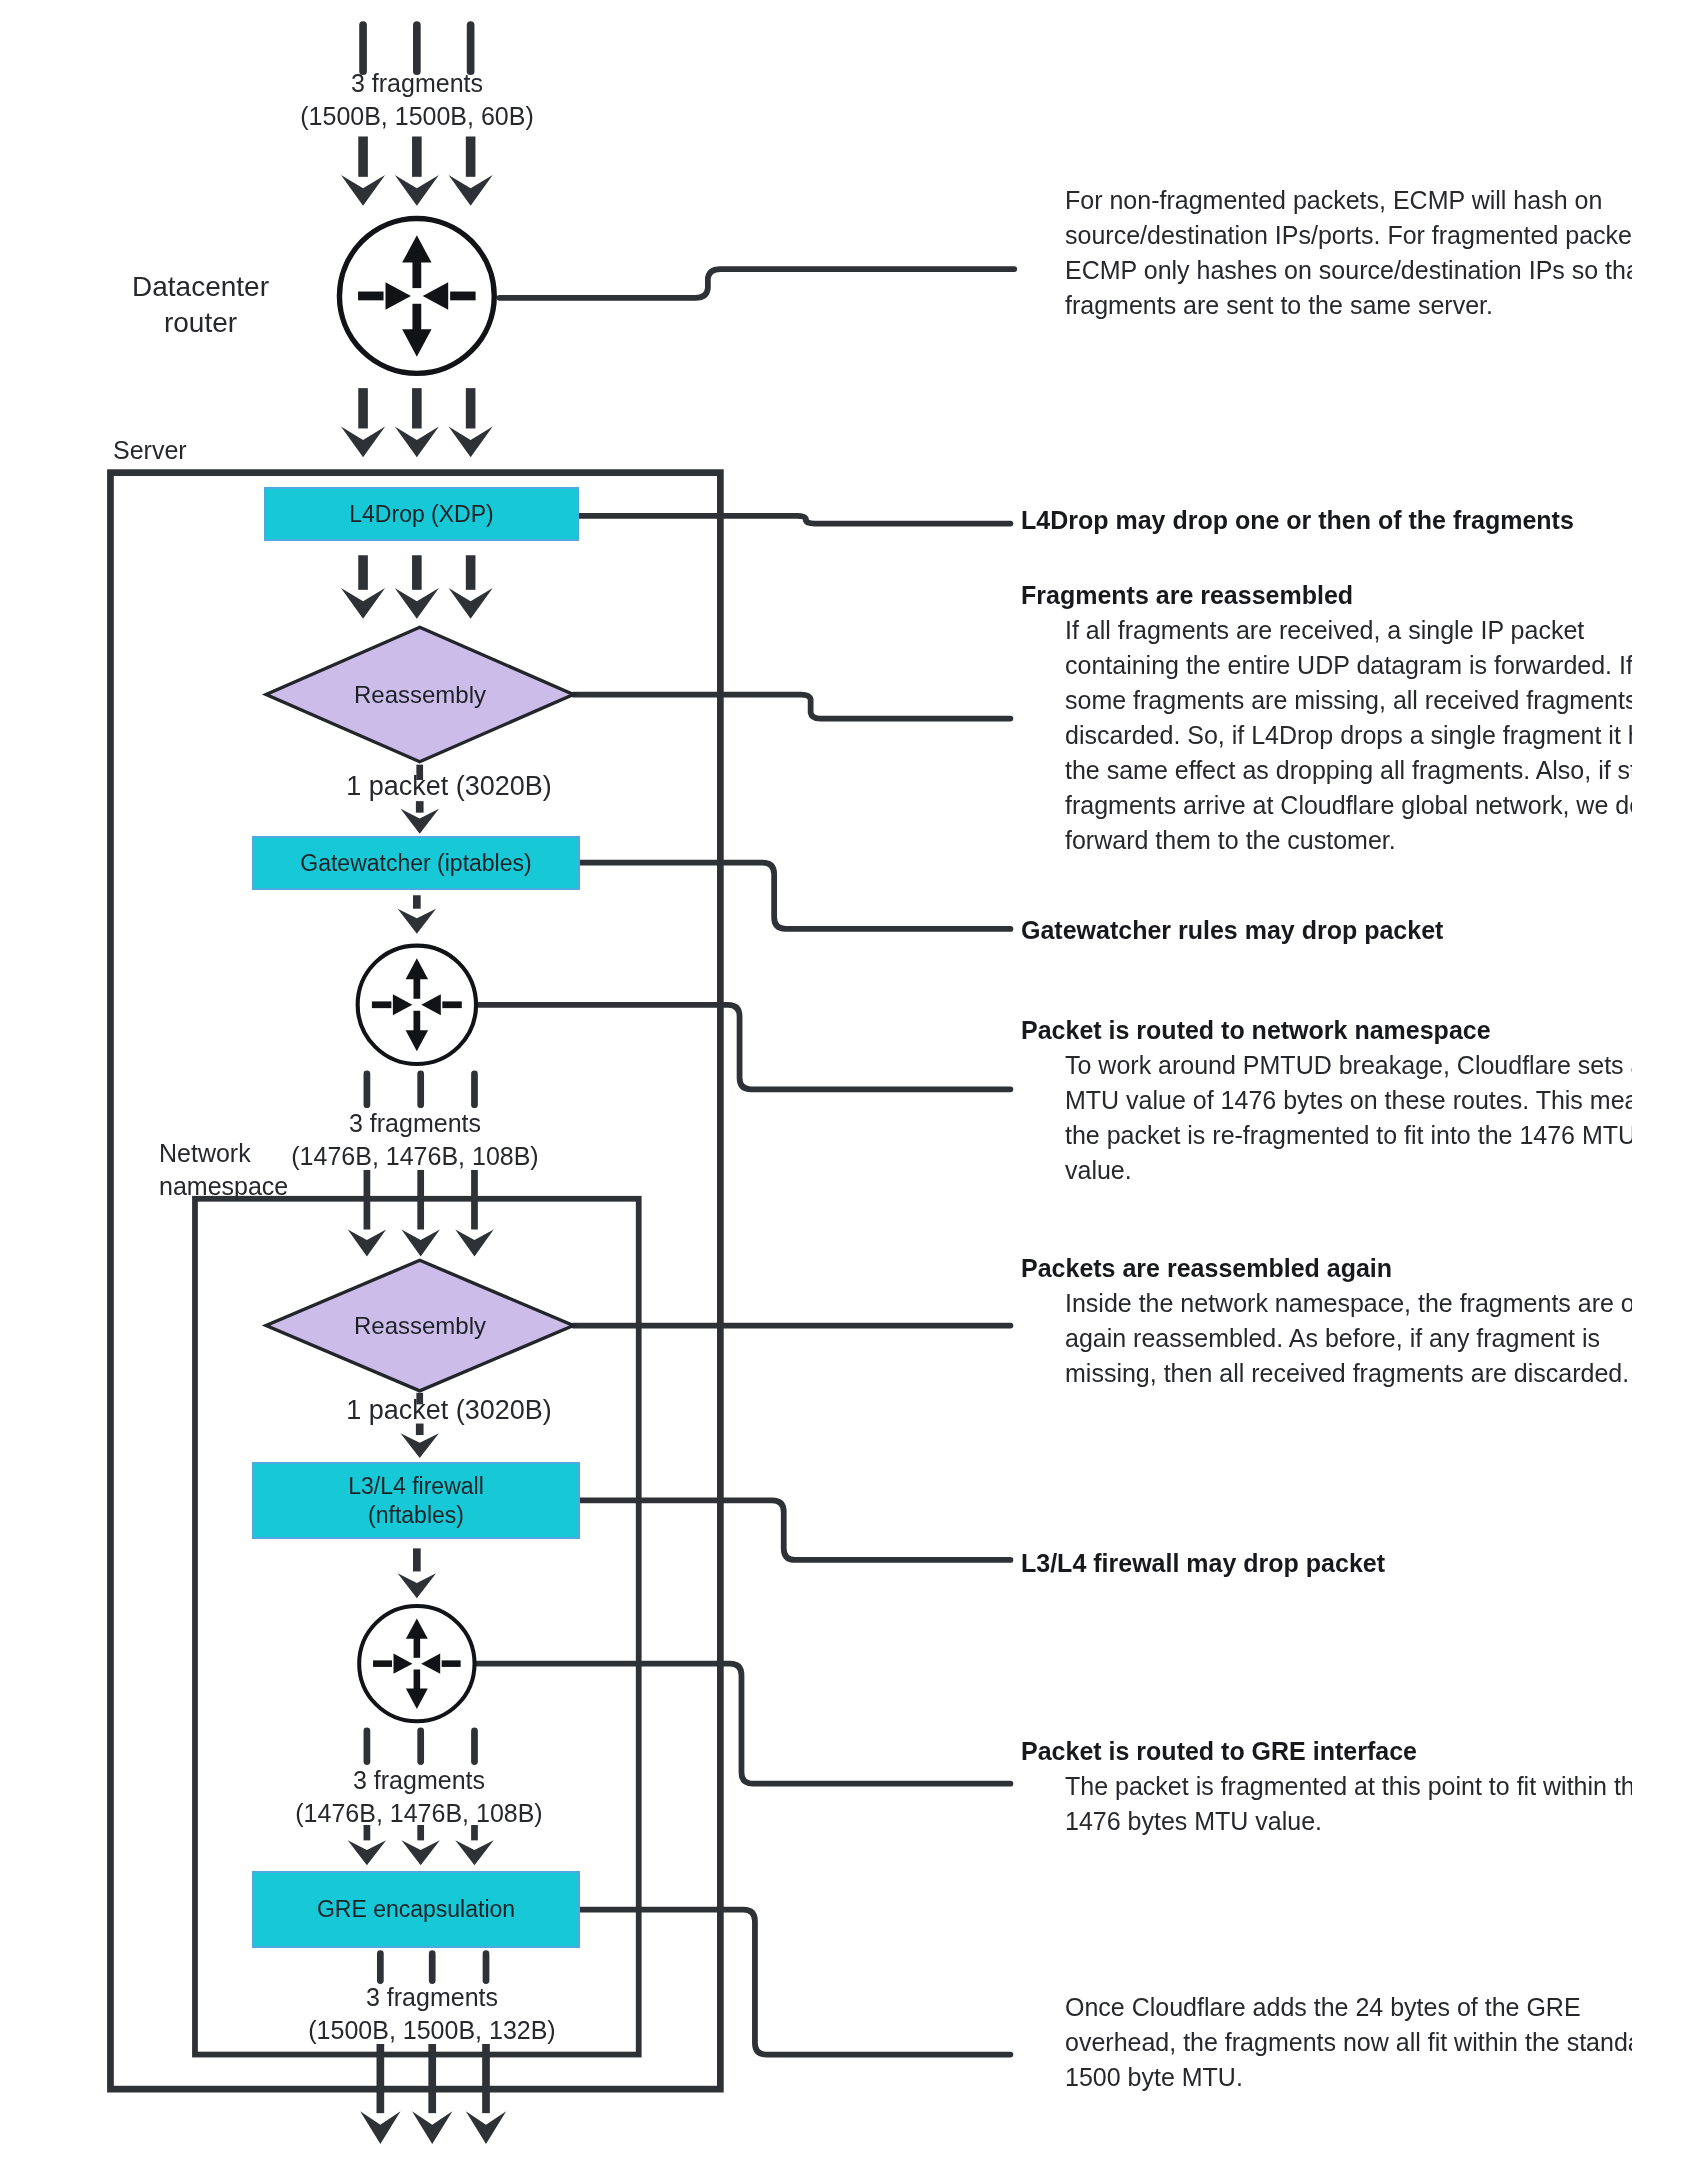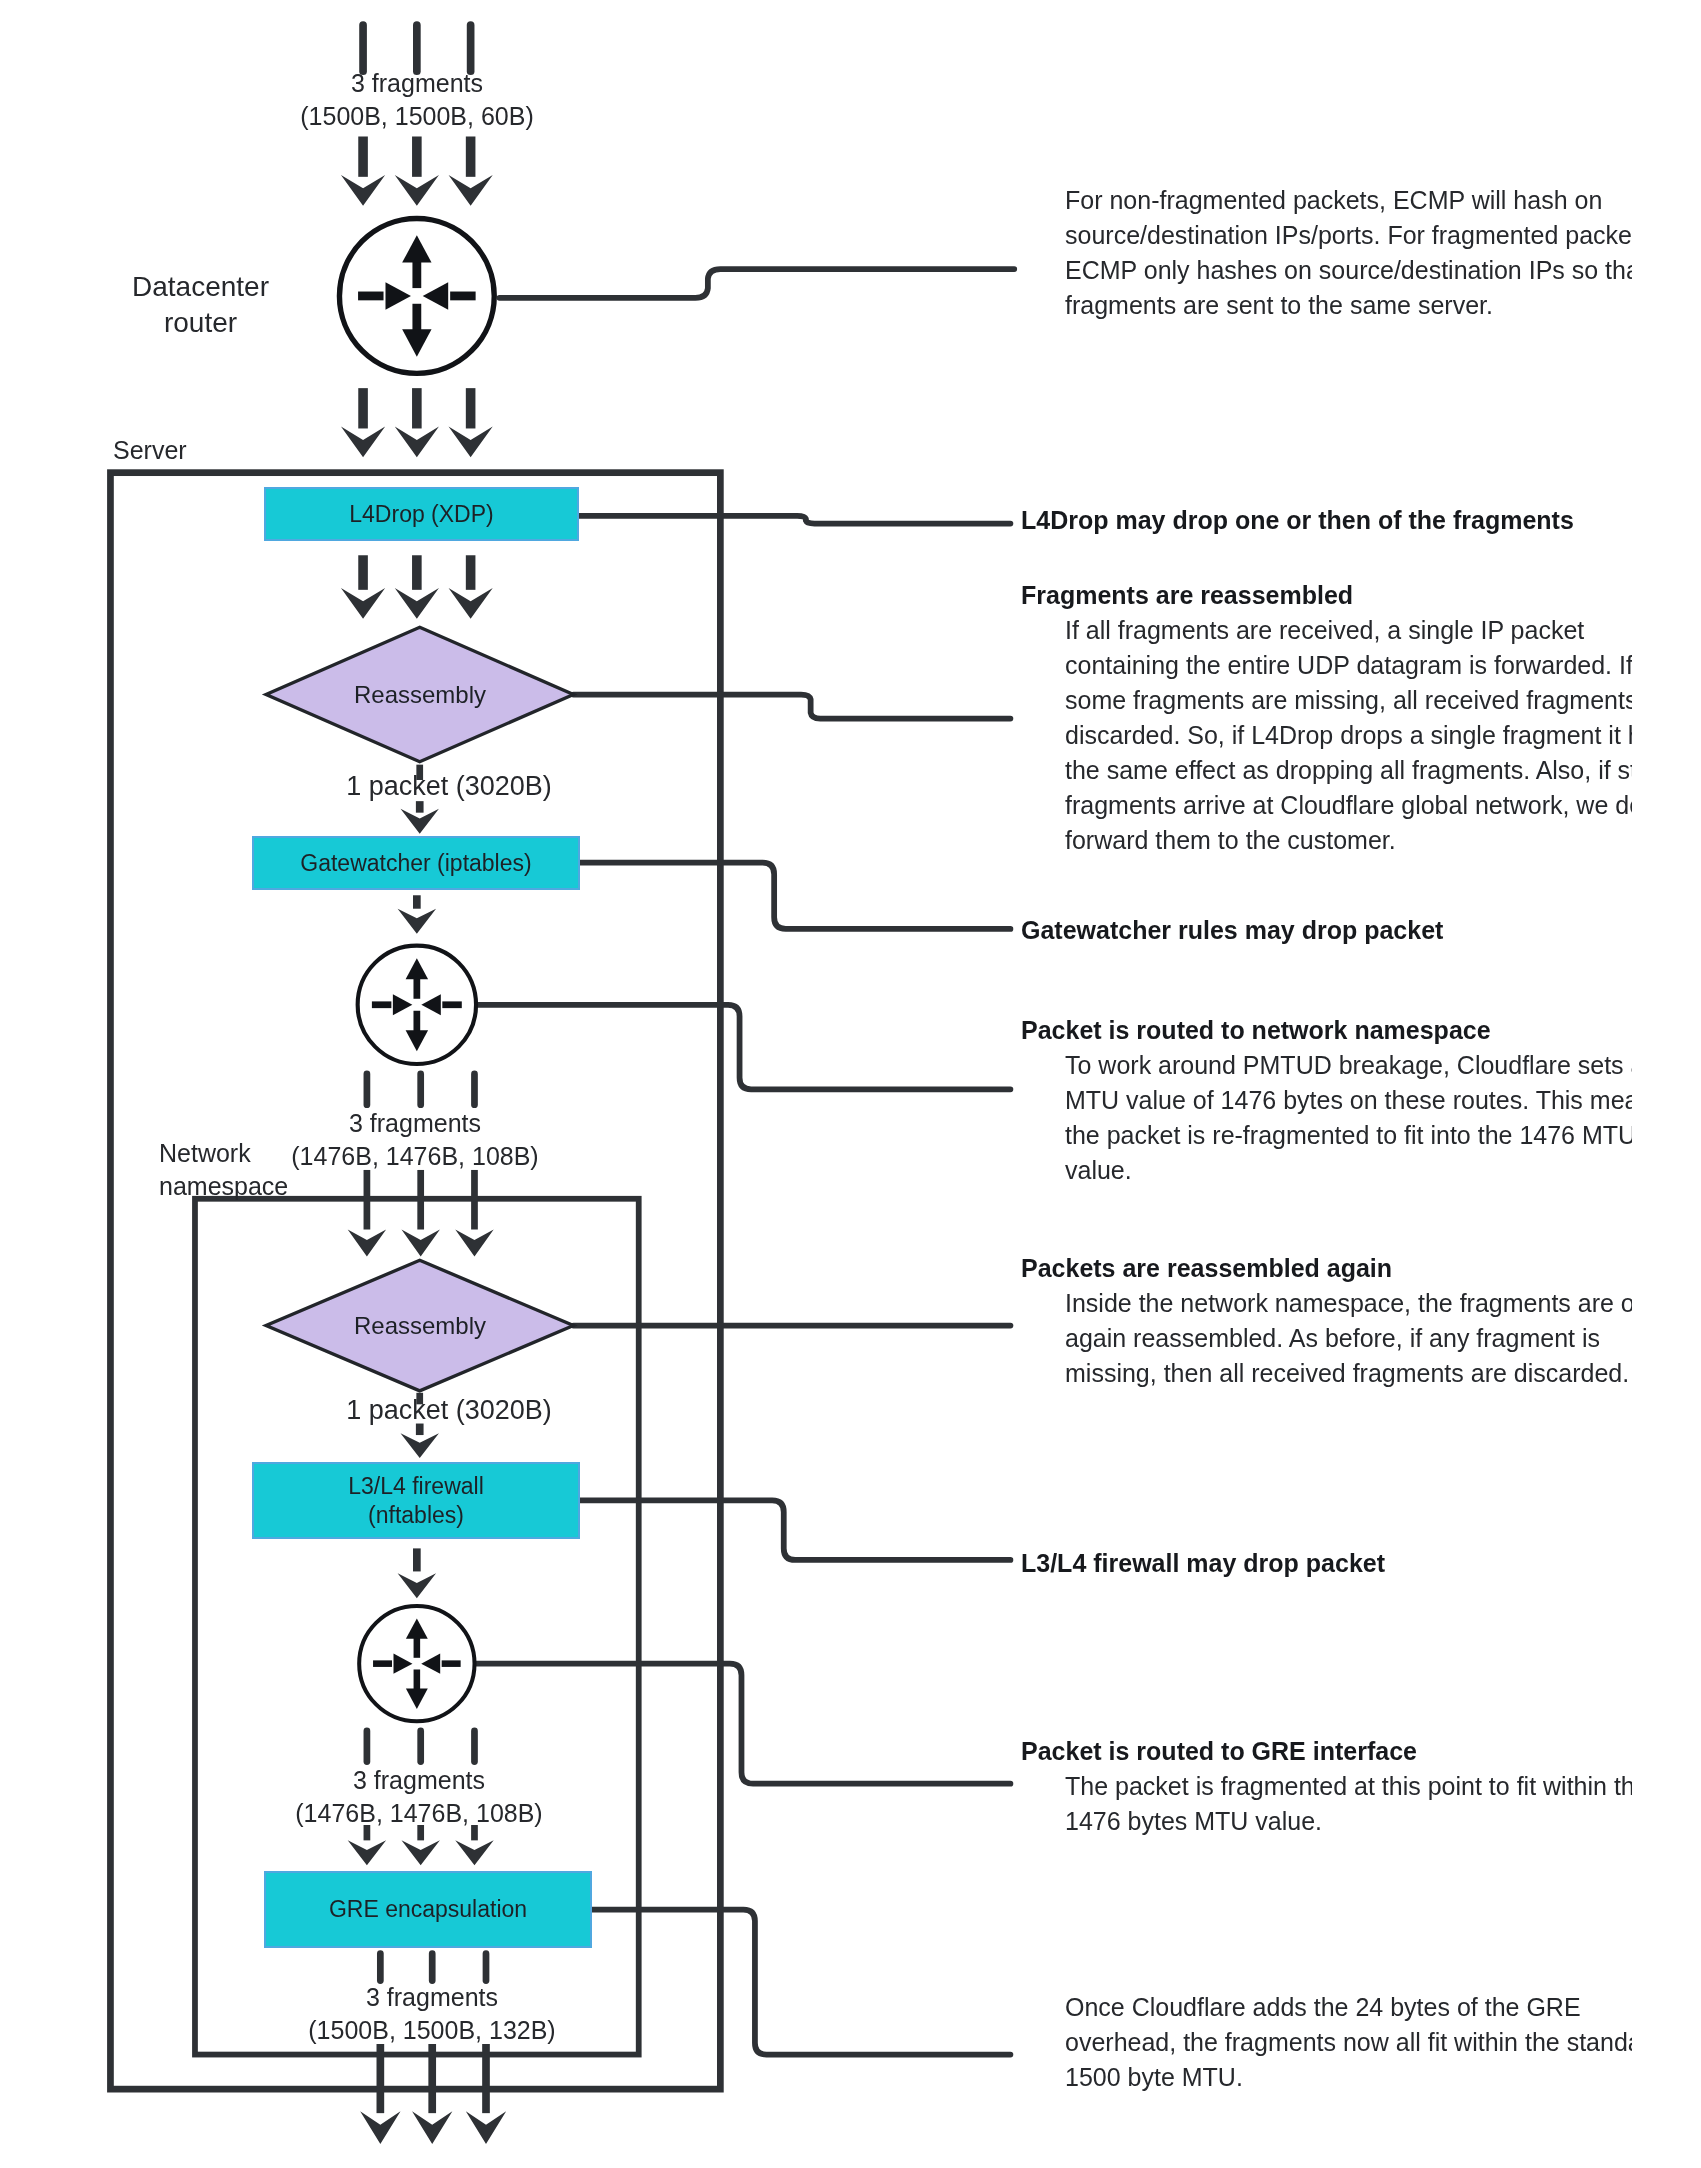--- a/index.html
+++ b/index.html
@@ -208,21 +208,21 @@
   <div class="node-box" style="left:252px;top:1462px;width:328px;height:77px;">
     <div>L3/L4 firewall</div>
     <div>(nftables)</div>
   </div>
 
   <div class="lbl centered frag-label" style="left:419px;top:1764px;">
     <div>3 fragments</div>
     <div>(1476B, 1476B, 108B)</div>
   </div>
 
-  <div class="node-box" style="left:264px;top:1871px;width:328px;height:77px;">
+  <div class="node-box" style="left:252px;top:1871px;width:328px;height:77px;">
     <div>GRE encapsulation</div>
   </div>
 
   <div class="lbl centered frag-label" style="left:432px;top:1981px;">
     <div>3 fragments</div>
     <div>(1500B, 1500B, 132B)</div>
   </div>
 
   <div class="ann" style="top:183px;">
     <div class="ann-body">For non-fragmented packets, ECMP will hash on source/destination IPs/ports. For fragmented packets, ECMP only hashes on source/destination IPs so that all fragments are sent to the same server.</div>

